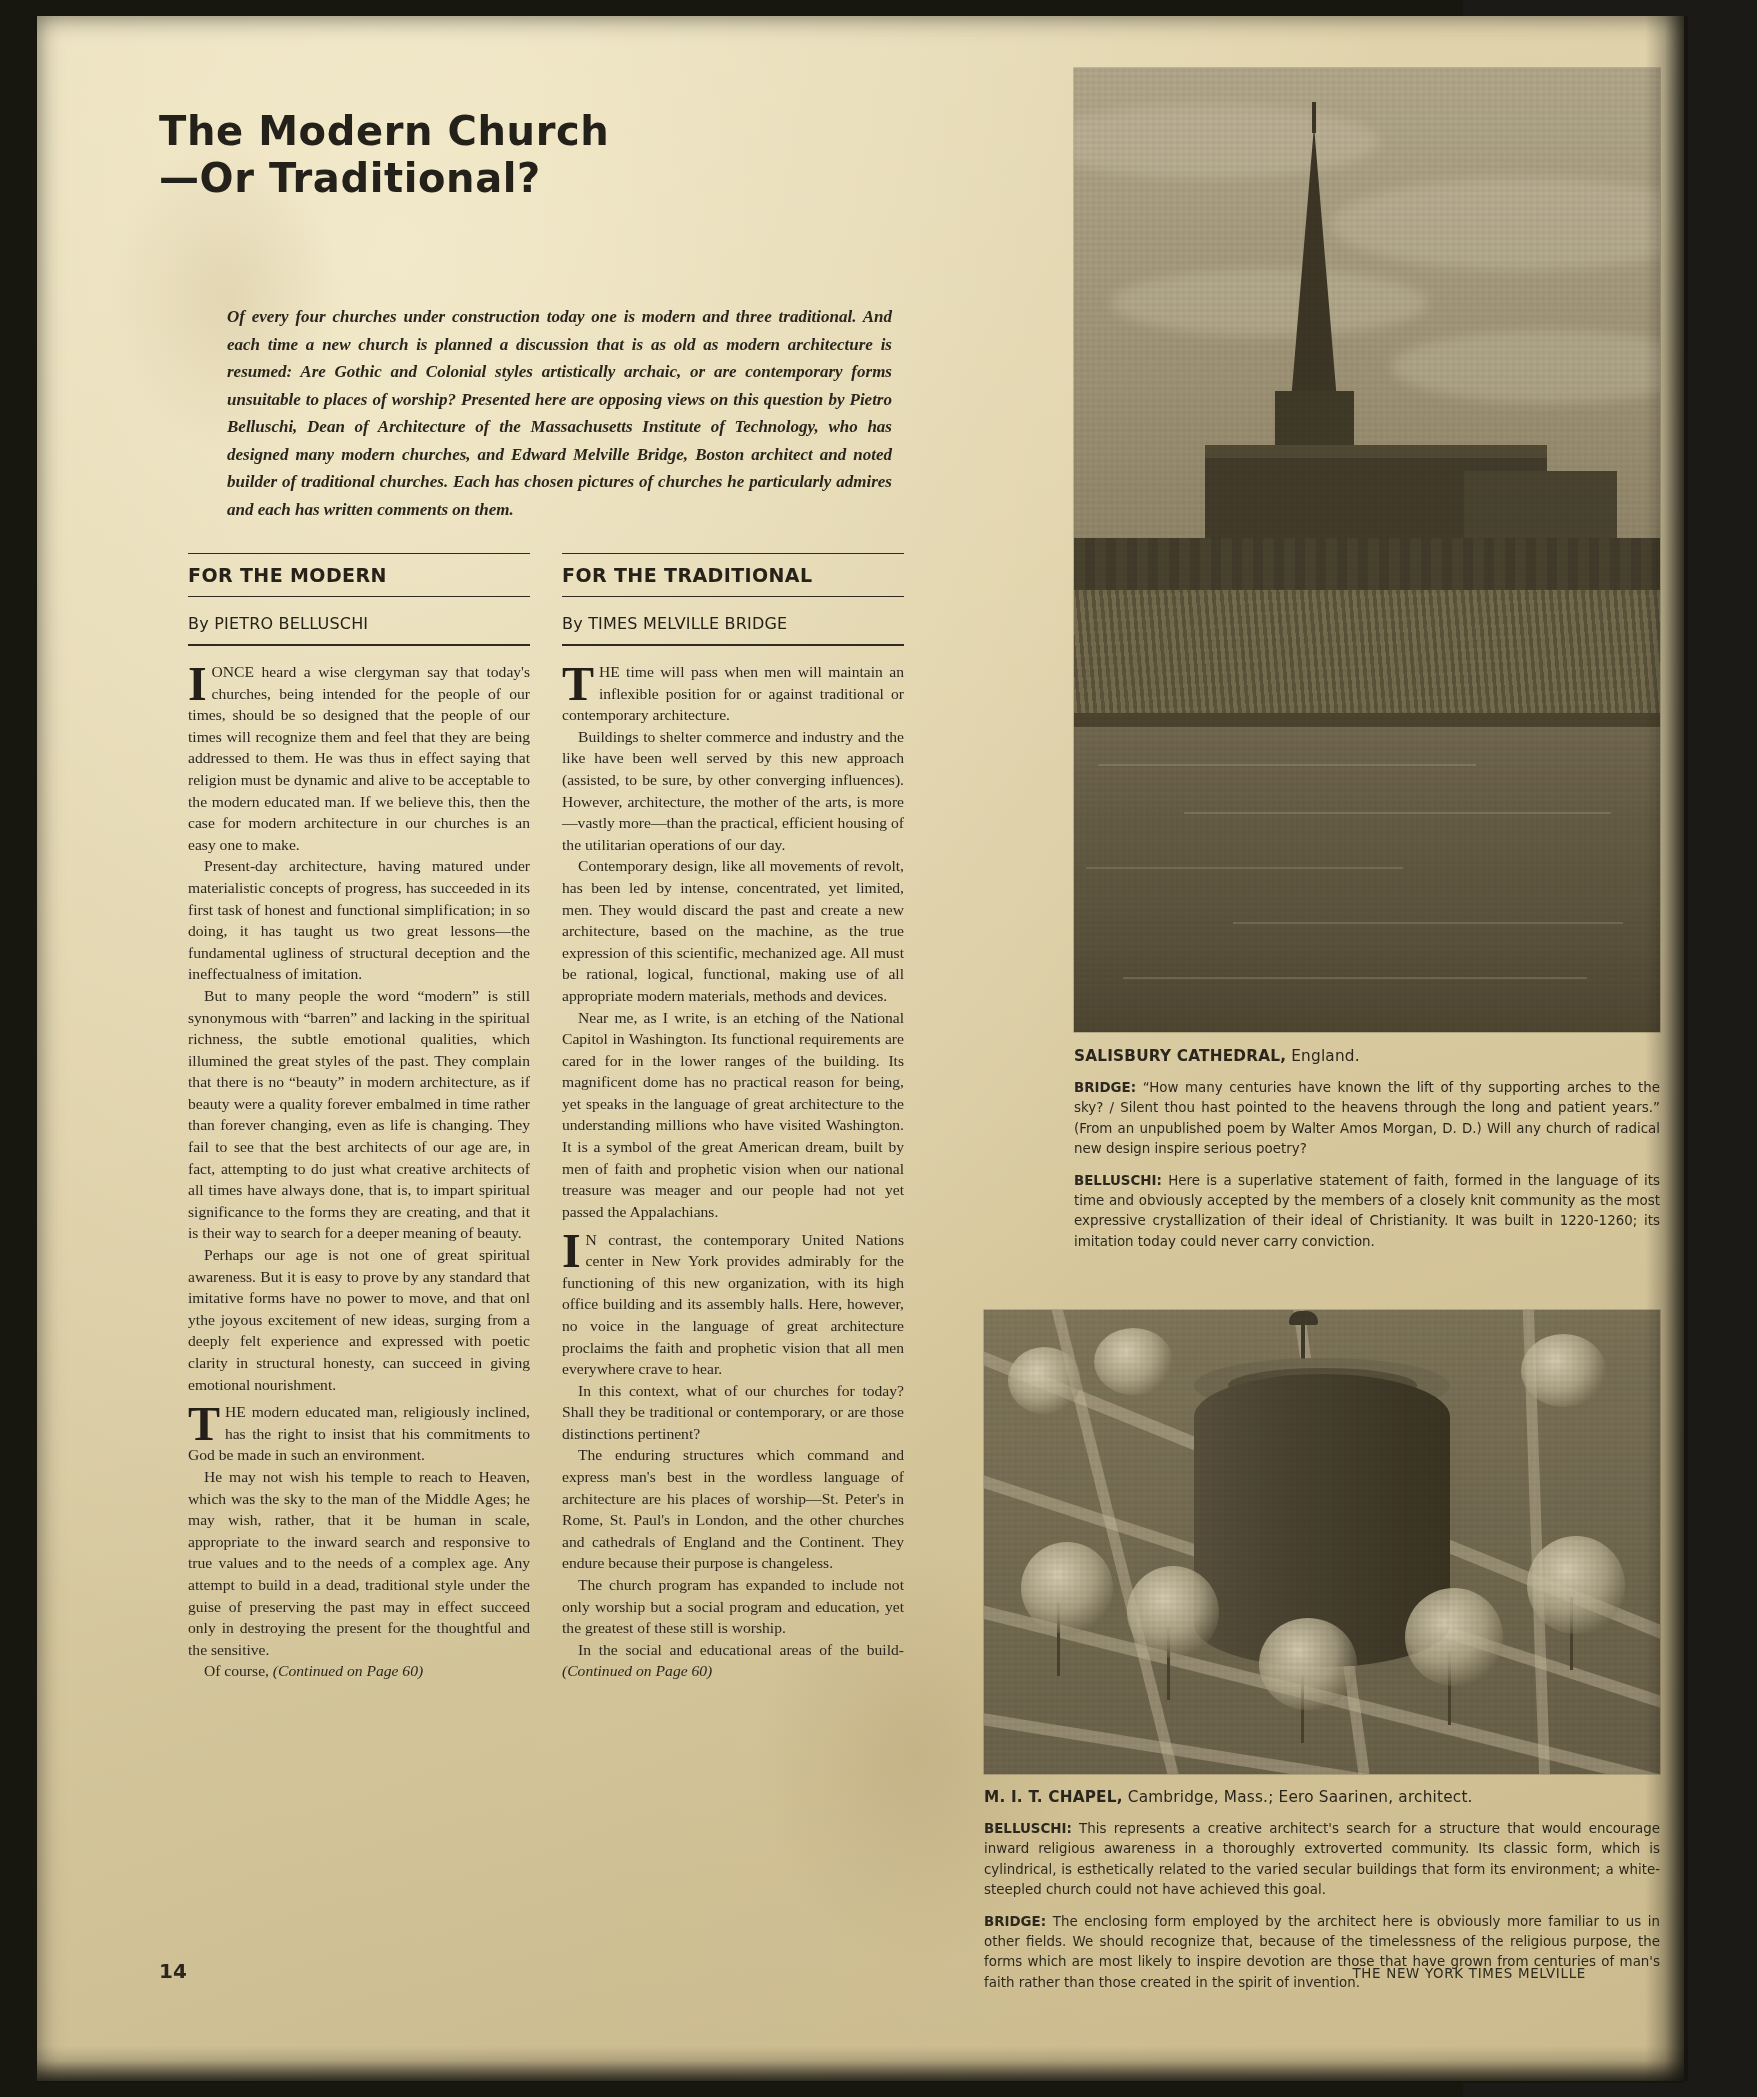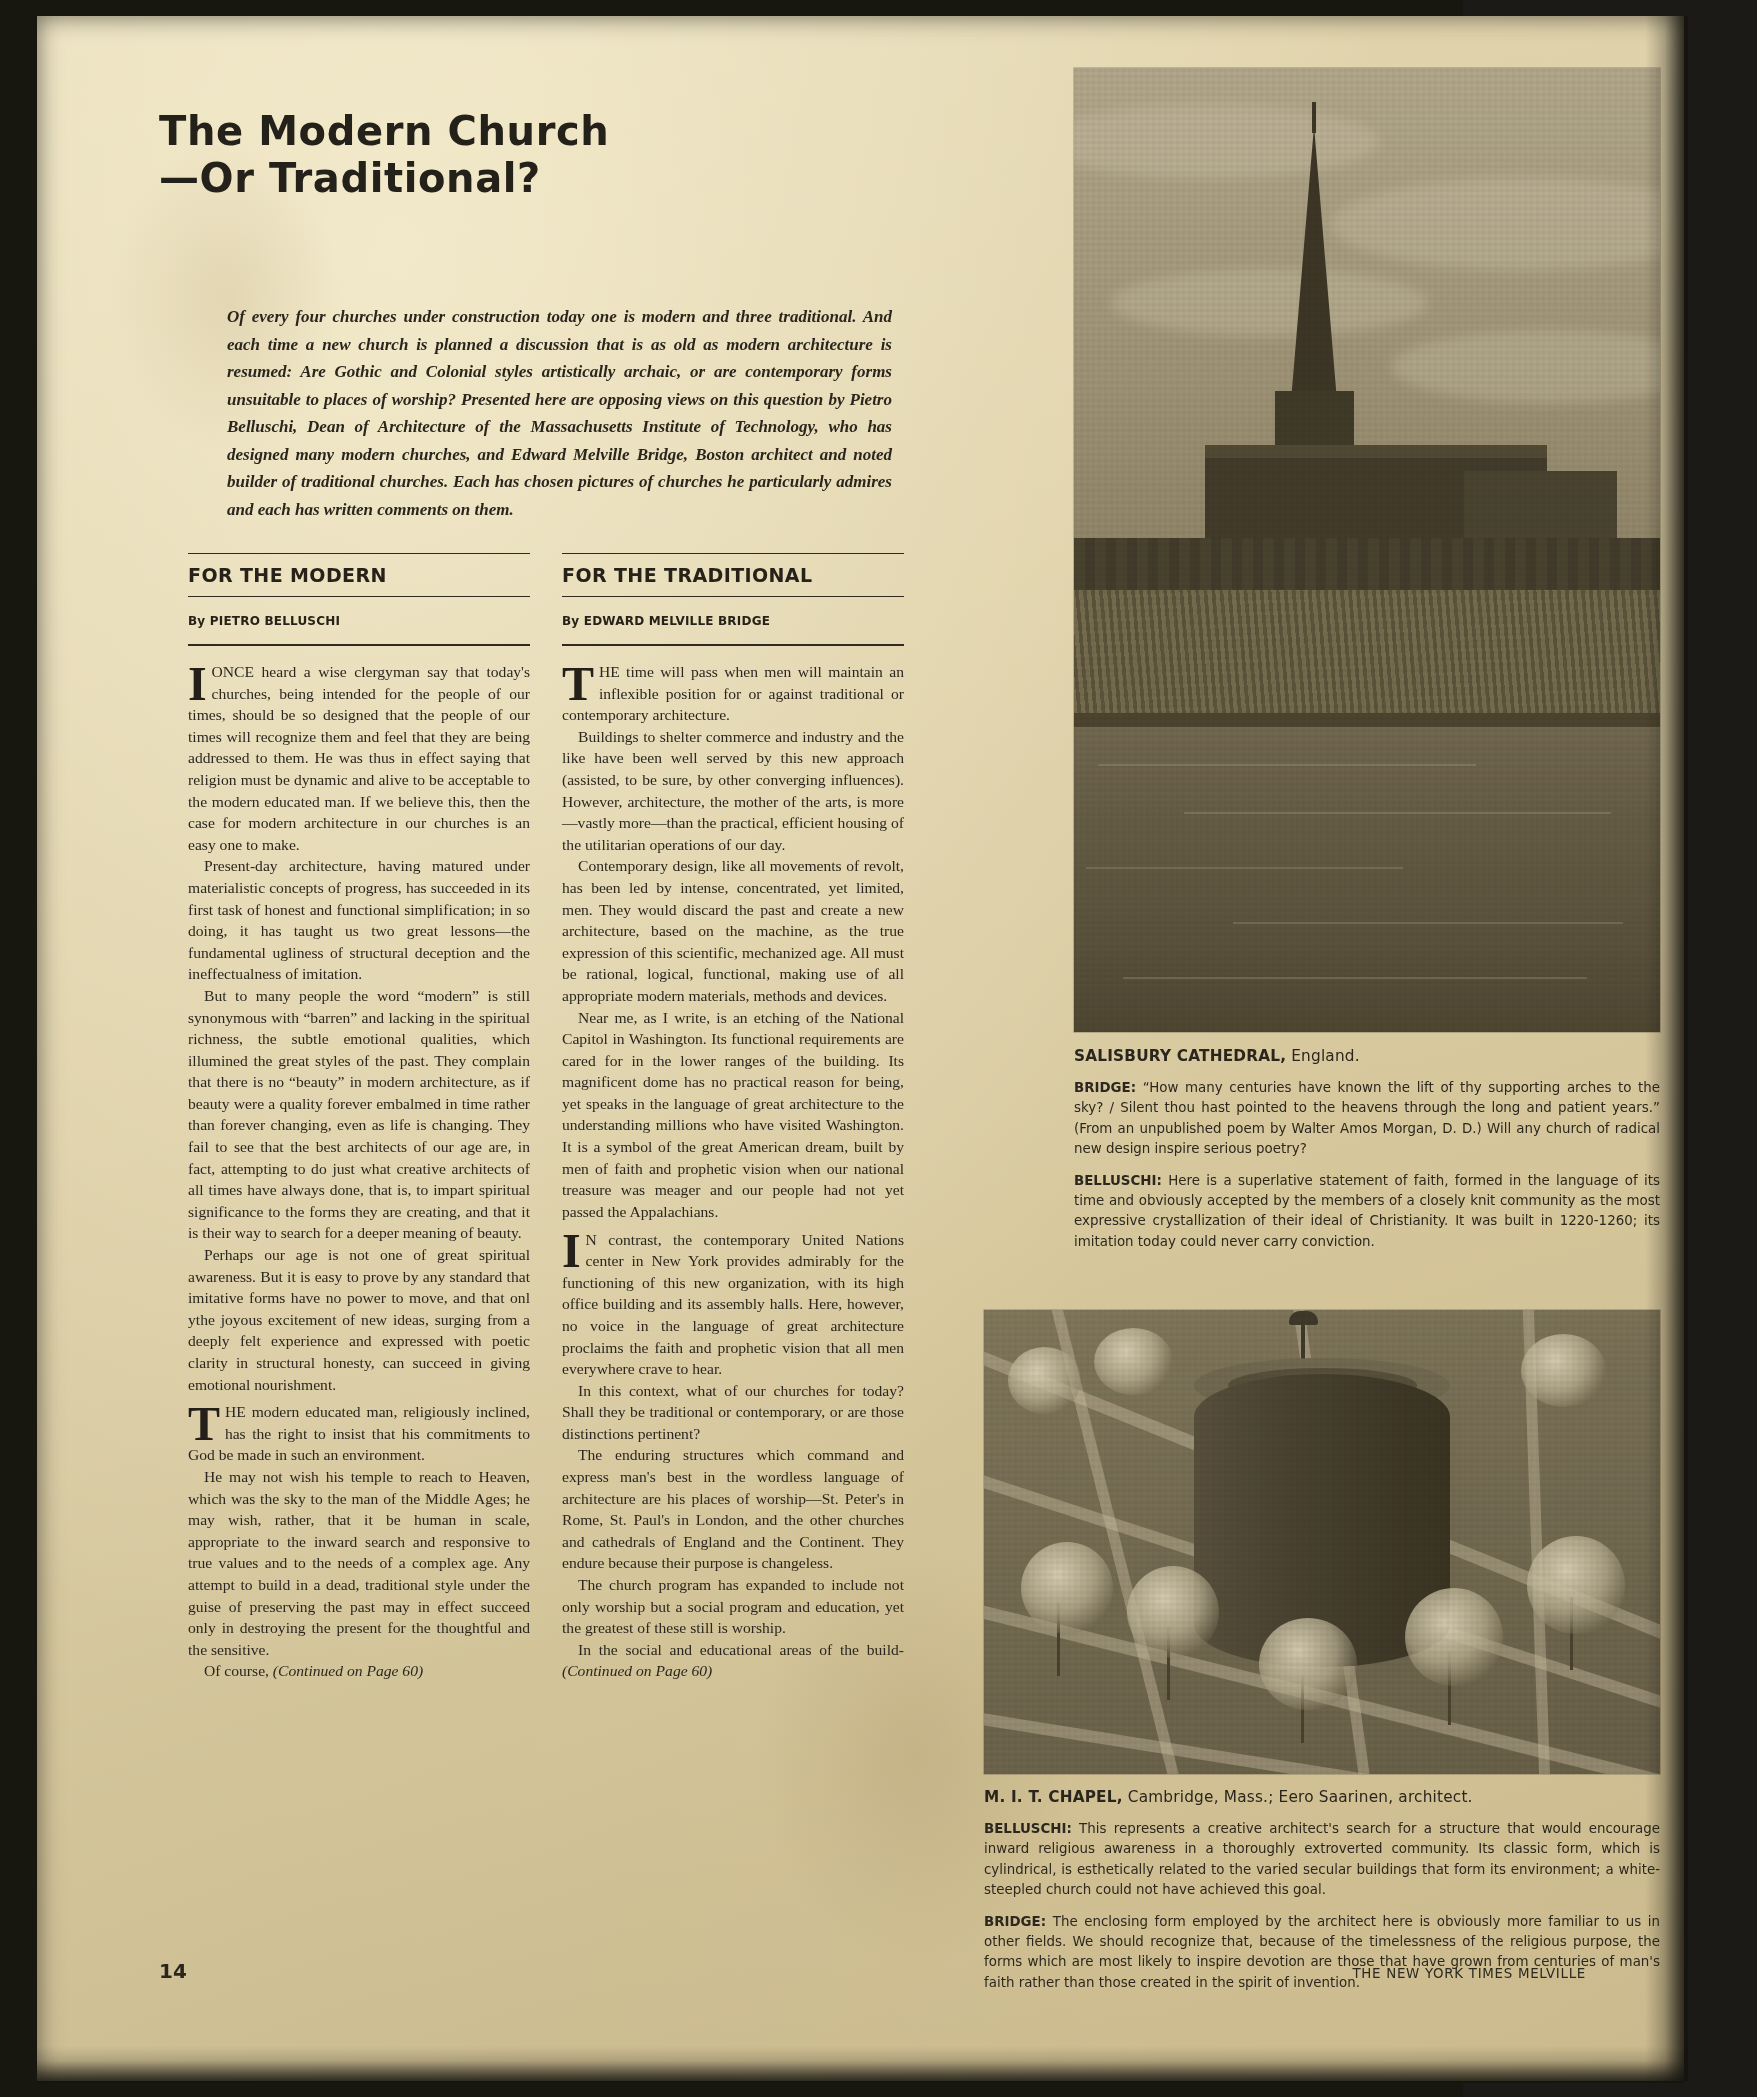--- a/index.html
+++ b/index.html
@@ -106,22 +106,22 @@
     position: absolute;
     font-family: "DejaVu Sans", sans-serif;
     font-weight: bold;
     font-size: 19px;
     letter-spacing: 0.4px;
     color: #262219;
   }
   .byline {
     position: absolute;
     font-family: "DejaVu Sans", sans-serif;
-    font-weight: bold;
-    font-size: 12px;
+    font-weight: normal;
+    font-size: 16px;
     letter-spacing: 0.2px;
     color: #262219;
   }
 
   .bodycol {
     position: absolute;
     width: 342px;
     font-family: "Liberation Serif", serif;
     font-size: 15.6px;
     line-height: 1.385;
@@ -418,21 +418,21 @@
       <div class="rule" style="left:151px;top:537px;width:342px;"></div>
       <div class="rule" style="left:525px;top:537px;width:342px;"></div>
 
       <div class="col-head" style="left:151px;top:548px;">FOR THE MODERN</div>
       <div class="col-head" style="left:525px;top:548px;">FOR THE TRADITIONAL</div>
 
       <div class="rule" style="left:151px;top:580px;width:342px;"></div>
       <div class="rule" style="left:525px;top:580px;width:342px;"></div>
 
       <div class="byline" style="left:151px;top:598px;">By PIETRO BELLUSCHI</div>
-      <div class="byline" style="left:525px;top:598px;">By EDWARD MELVILLE BRIDGE</div>
+      <div class="byline" style="left:525px;top:598px;">By TIMES MELVILLE BRIDGE</div>
 
       <div class="rule" style="left:151px;top:628px;width:342px;height:1.8px;"></div>
       <div class="rule" style="left:525px;top:628px;width:342px;height:1.8px;"></div>
 
       <div class="bodycol" style="left:151px;top:645px;">
         <p class="noind dropcap-p">
           <span class="dropcap">I</span><span>ONCE heard a wise clergyman say that today's churches, being intended for the people of our times, should be so designed that the people of our times will recognize them and feel that they are being addressed to them. He was thus in effect saying that religion must be dynamic and alive to be acceptable to the modern educated man. If we believe this, then the case for modern architecture in our churches is an easy one to make.</span>
         </p>
         <p>Present-day architecture, having matured under materialistic concepts of progress, has succeeded in its first task of honest and functional simplification; in so doing, it has taught us two great lessons—the fundamental ugliness of structural deception and the ineffectualness of imitation.</p>
         <p>But to many people the word “modern” is still synonymous with “barren” and lacking in the spiritual richness, the subtle emotional qualities, which illumined the great styles of the past. They complain that there is no “beauty” in modern architecture, as if beauty were a quality forever embalmed in time rather than forever changing, even as life is changing. They fail to see that the best architects of our age are, in fact, attempting to do just what creative architects of all times have always done, that is, to impart spiritual significance to the forms they are creating, and that it is their way to search for a deeper meaning of beauty.</p>

